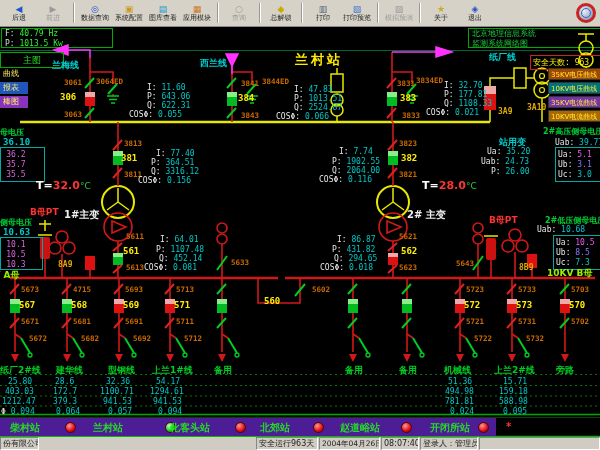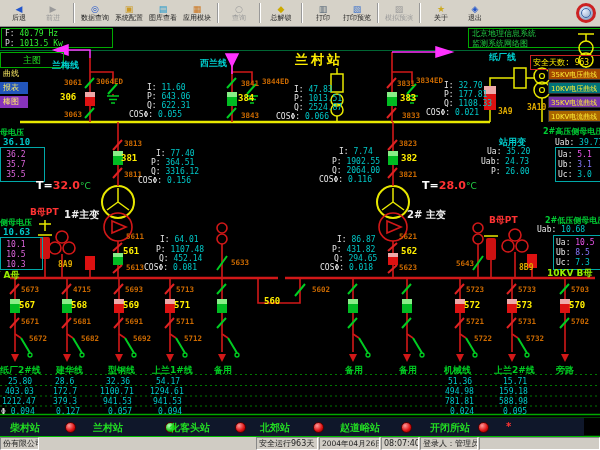--- a/index.html
+++ b/index.html
@@ -45,21 +45,21 @@
   .vbox{position:absolute;border:1px solid #00a8a8;z-index:2}
   .va{color:#ee55ee}.vb{color:#8877ff}.vc{color:#00c8c8}.vm{color:#dd66dd}
   .mval{position:absolute;font:8px "DejaVu Sans Mono",monospace;color:#00c8c8;white-space:nowrap;z-index:3}
   .sbtn{position:absolute;width:28px;height:12px;color:#ffee66;font:8px "DejaVu Sans",sans-serif;
         line-height:12px;padding-left:3px;box-sizing:border-box;overflow:hidden;white-space:nowrap;z-index:3}
   .cbtn{position:absolute;left:548px;width:62px;height:12px;color:#ffee33;font:7px "DejaVu Sans",sans-serif;
         line-height:12px;padding-left:2px;box-sizing:border-box;overflow:hidden;white-space:nowrap;z-index:3;border:1px solid #333}
   #mapbox{position:absolute;left:0;top:52px;width:62px;height:14px;border:1px solid #0a0;color:#2d2;
           font:9px "DejaVu Sans",sans-serif;line-height:14px;text-align:center;z-index:3}
   
-  #stbar{position:absolute;left:0;top:418px;width:584px;height:18px;background:#0f172a;z-index:4}
+  #stbar{position:absolute;left:0;top:418px;width:496px;height:18px;background:#4c1d95;z-index:4}
   .stn{position:absolute;top:3px;font:bold 10px "DejaVu Sans",sans-serif;color:#22dd22;white-space:nowrap}
   .light{position:absolute;top:4px;width:11px;height:11px;border-radius:50%;border:1px solid #550000;box-sizing:border-box}
   .light.red{background:radial-gradient(circle at 35% 30%,#ff9999 0%,#dd1111 60%,#770000 100%)}
   .light.green{background:radial-gradient(circle at 35% 30%,#bbffbb 0%,#11cc11 60%,#005500 100%)}
   #star{position:absolute;left:506px;top:3px;color:#ff3333;font:bold 10px "DejaVu Sans",sans-serif}
   
   #status{position:absolute;left:0;top:437px;width:600px;height:13px;background:#d0ccc4;z-index:4}
   .cell{position:absolute;top:0;height:13px;border:1px solid;border-color:#878787 #ffffff #ffffff #878787;
         font-size:8px;line-height:11px;color:#222;box-sizing:border-box;padding:0 2px;white-space:nowrap;overflow:hidden}
   svg{position:absolute;left:0;top:0;z-index:1}
@@ -451,21 +451,21 @@
 <div class="fname" style="left:494px;top:364px">上兰2#线</div>
 <div class="fname" style="left:556px;top:364px">旁路</div>
 
 <div class="mval" style="left:8px;top:377px">25.80</div>
 <div class="mval" style="left:5px;top:387px">403.03</div>
 <div class="mval" style="left:2px;top:397px">1212.47</div>
 <div class="lb" style="left:1px;top:407px"><span>Φ</span> <span class="val">0.094</span></div>
 <div class="mval" style="left:55px;top:377px">28.6</div>
 <div class="mval" style="left:53px;top:387px">172.7</div>
 <div class="mval" style="left:53px;top:397px">379.3</div>
-<div class="mval" style="left:56px;top:407px">0.127</div>
+<div class="mval" style="left:56px;top:407px">0.064</div>
 <div class="mval" style="left:106px;top:377px">32.36</div>
 <div class="mval" style="left:100px;top:387px">1100.71</div>
 <div class="mval" style="left:103px;top:397px">941.53</div>
 <div class="mval" style="left:108px;top:407px">0.057</div>
 <div class="mval" style="left:156px;top:377px">54.17</div>
 <div class="mval" style="left:150px;top:387px">1294.61</div>
 <div class="mval" style="left:153px;top:397px">941.53</div>
 <div class="mval" style="left:158px;top:407px">0.094</div>
 <div class="mval" style="left:448px;top:377px">51.36</div>
 <div class="mval" style="left:445px;top:387px">494.98</div>

